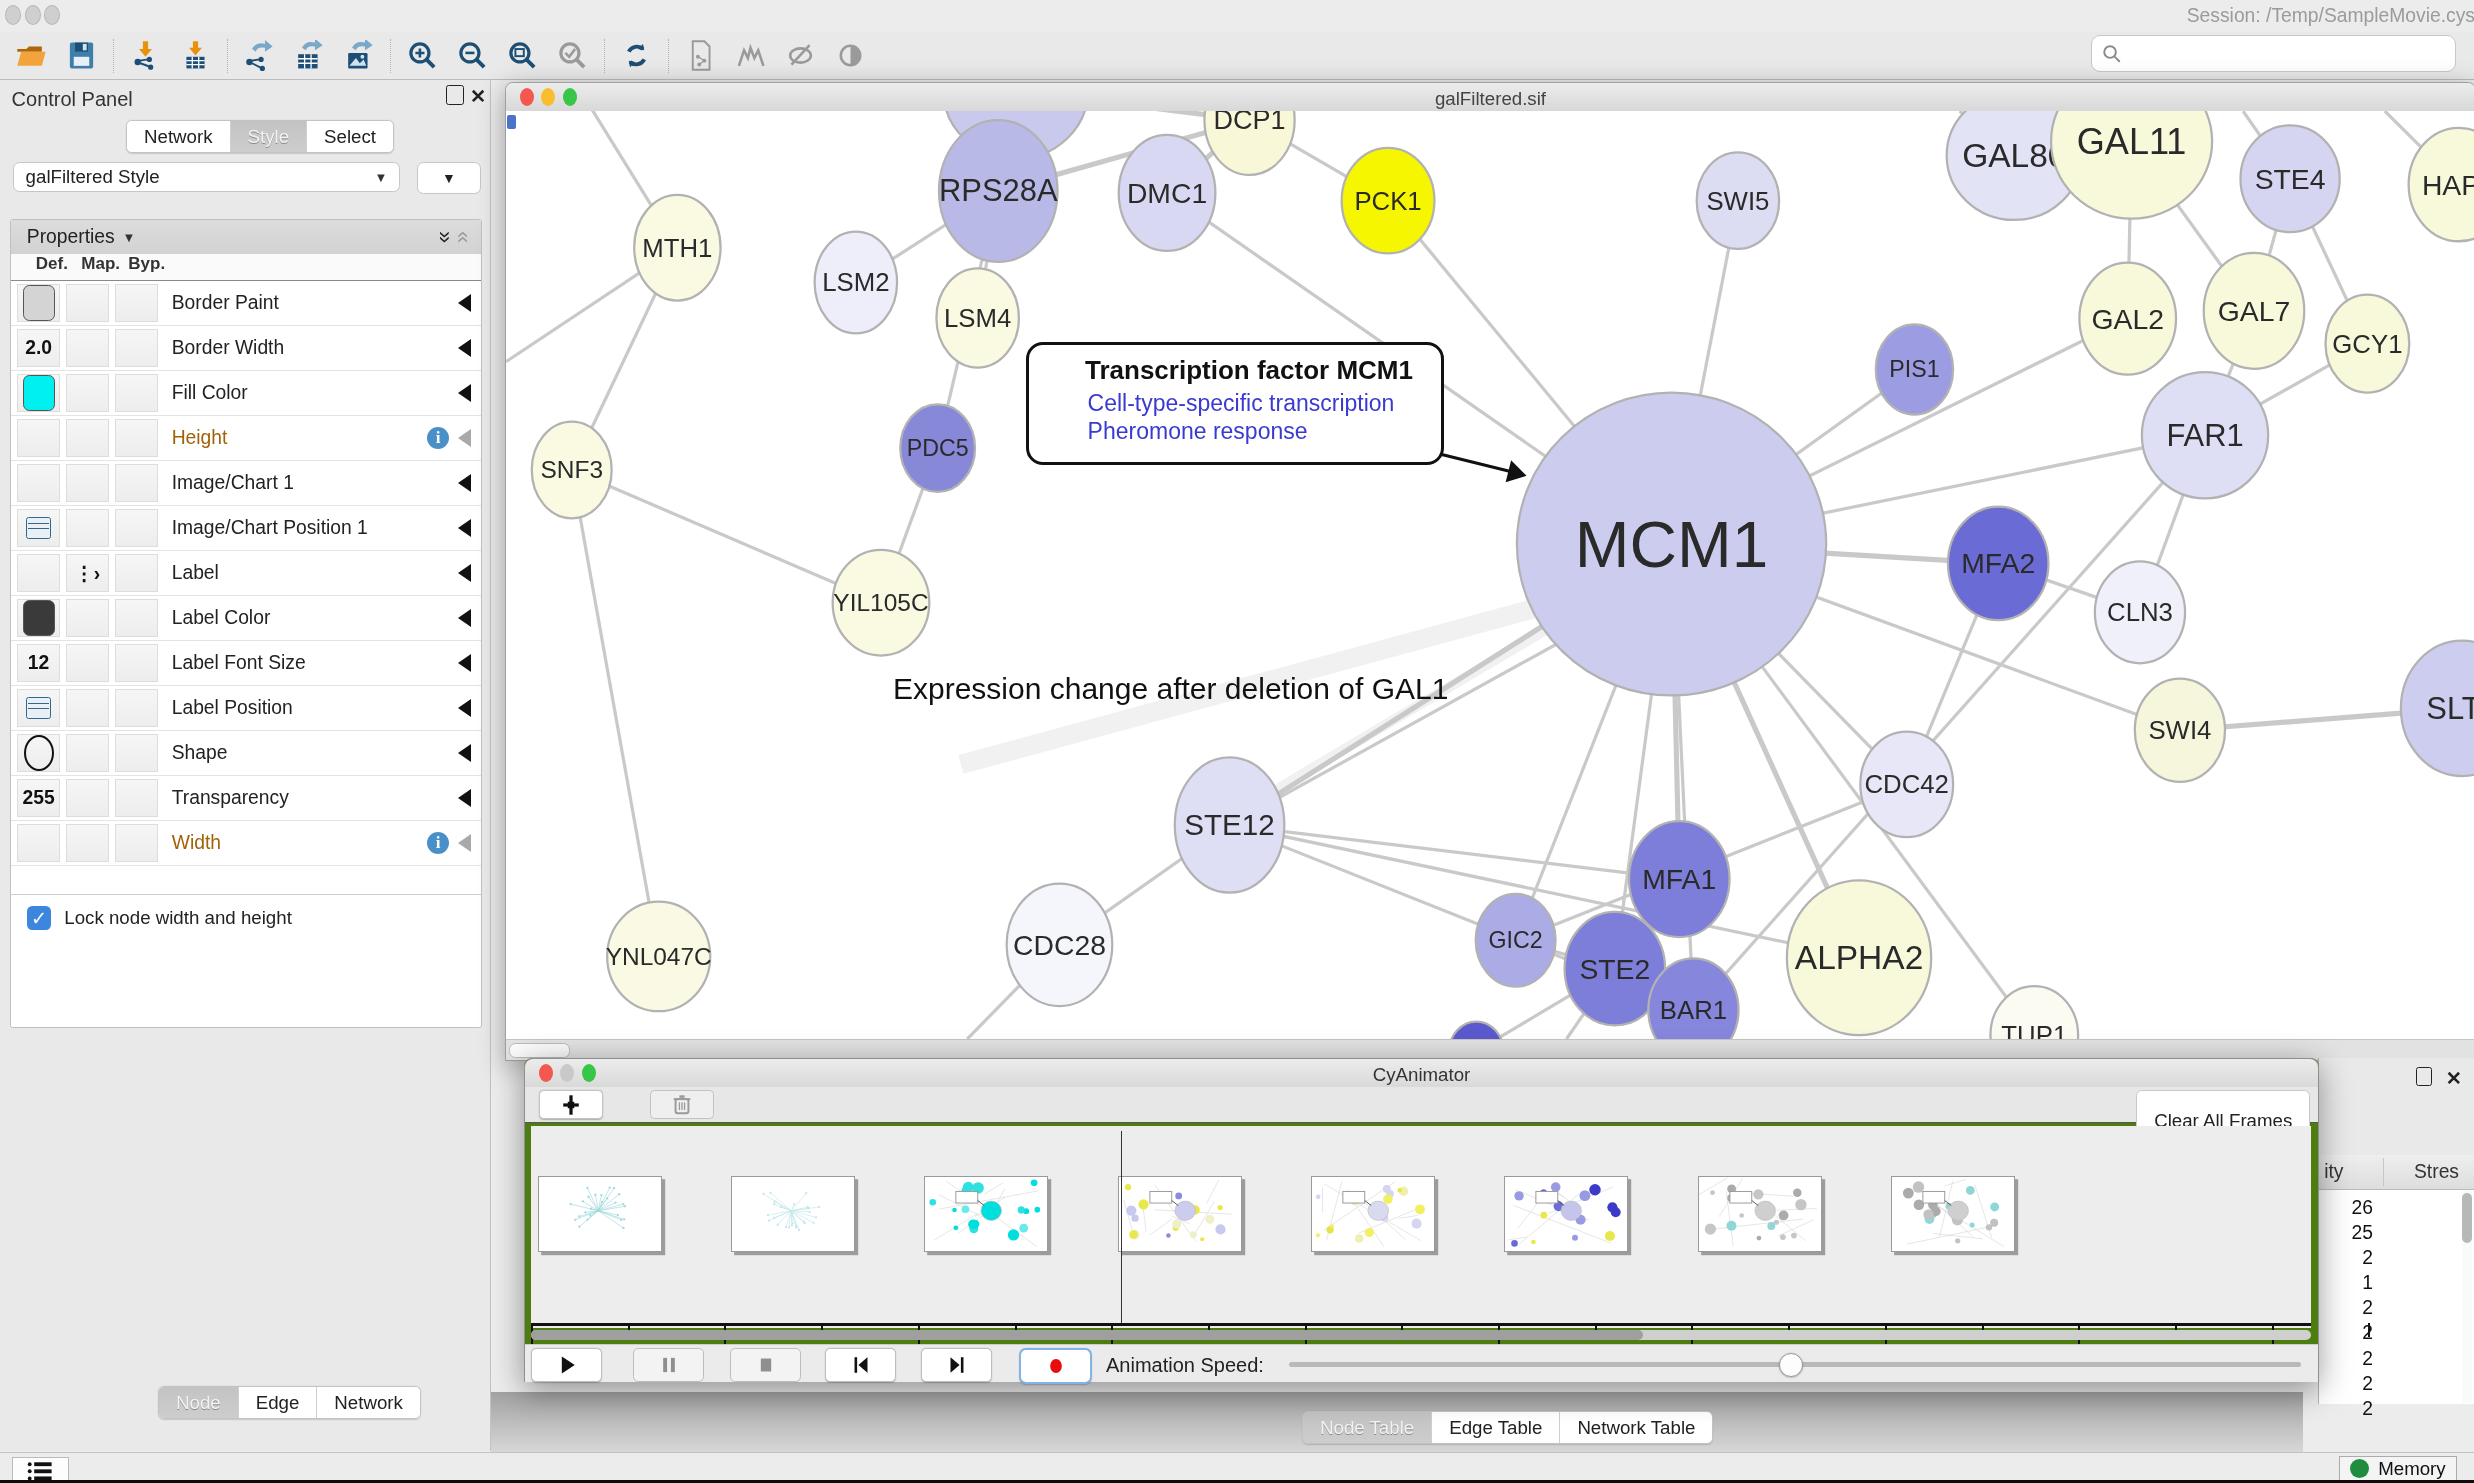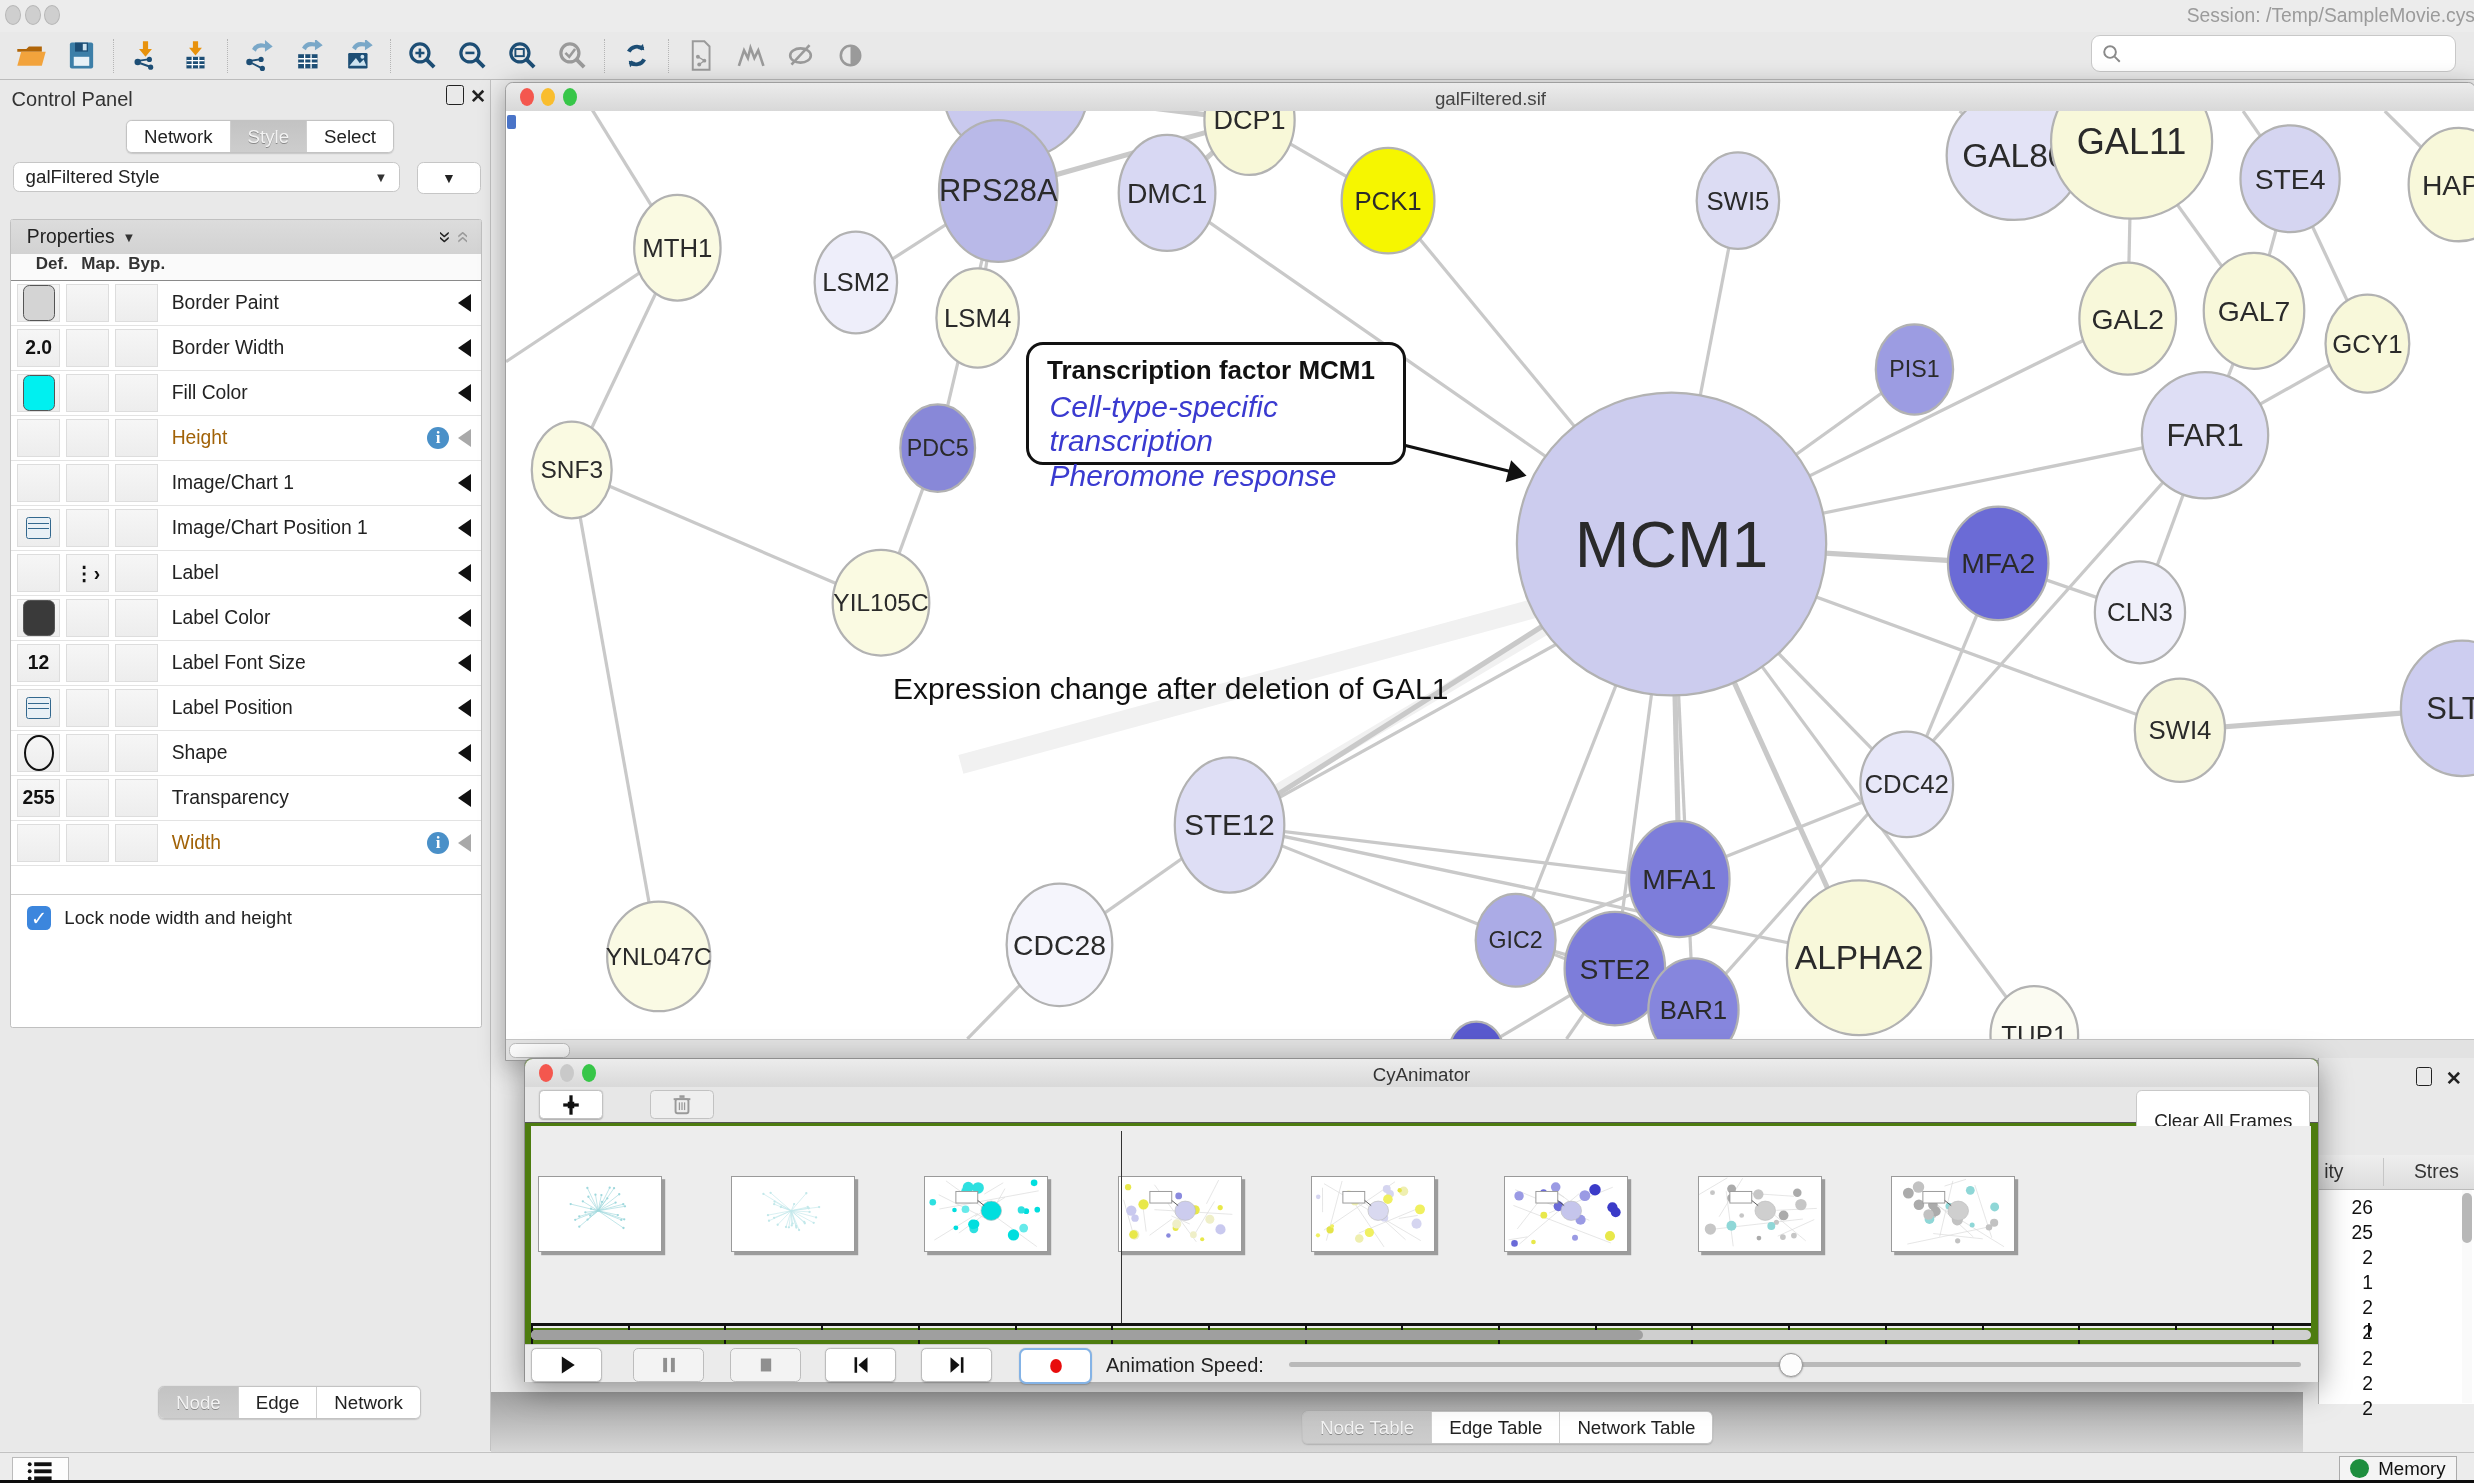--- a/index.html
+++ b/index.html
@@ -47,23 +47,23 @@
   #locklabel{font-size:18.7px;color:#222;}
   #cp-tabs{left:158px;top:1306px;}
   
   #netwin{left:505px;top:82px;width:1969px;height:977px;background:#e8e8e8;border:0.6px solid #9f9f9f;border-radius:7.7px 7.7px 0 0;box-shadow:0 6.4px 26px rgba(0,0,0,.35);}
   #net-titlebar{left:0;top:0;width:100%;height:28px;background:linear-gradient(#ececec,#d8d8d8);border-bottom:0.6px solid #b5b5b5;border-radius:7.7px 7.7px 0 0;}
   #net-title{width:100%;text-align:center;top:4.5px;font-size:18.7px;color:#444;}
   #netcanvas{left:0;top:28px;width:1969px;height:928px;background:#fff;overflow:hidden;}
   #netsvg{position:absolute;left:0;top:0;}
   #net-bottomstrip{left:0;top:956px;width:100%;height:20px;background:#e2e2e2;border-top:0.6px solid #c5c5c5;}
   #net-hthumb{left:2.6px;top:960px;width:59px;height:13px;background:#fbfbfb;border:0.6px solid #bbb;border-radius:6.4px;}
-  #annot{left:1026px;top:342px;width:374px;height:117px;background:#fff;border:3.9px solid #111;border-radius:17px;z-index:5;}
+  #annot{left:1026px;top:342px;width:374px;height:117px;background:#fff;border:3.9px solid #111;border-radius:17px;z-index:5;padding-left:38px;}
   #annot .t{font-size:26px;font-weight:bold;color:#111;margin:10.3px 0 3.9px 18px;}
-  #annot .l{font-size:30px;color:#3a3ad0;margin:1.3px 0 0 20.6px;font-style:italic;}
+  #annot .l{font-size:23px;color:#3a3ad0;margin:1.3px 0 0 20.6px;}
   #caption{left:893px;top:672px;font-size:30px;color:#111;z-index:4;}
   
   #cyani{left:524px;top:1058px;width:1793px;height:322px;background:#4d7c0f;border:0.6px solid #8f8f8f;border-radius:7.7px 7.7px 0 0;box-shadow:0 7.7px 32px rgba(0,0,0,.4);z-index:20;}
   #cyani-titlebar{left:0;top:0;width:100%;height:28px;background:linear-gradient(#ececec,#d9d9d9);border-bottom:0.6px solid #b0b0b0;border-radius:7.7px 7.7px 0 0;}
   #cyani-title{width:100%;text-align:center;top:4.5px;font-size:18.7px;color:#333;}
   #cyani-toolbar{left:0;top:28px;width:100%;height:35px;background:#e7e7e7;border-bottom:1.9px solid #555;}
   .cbtn{position:absolute;top:3.2px;width:62px;height:27px;background:#fff;border:0.6px solid #c2c2c2;border-radius:4.5px;box-shadow:0 0.6px 1.3px rgba(0,0,0,.25);display:flex;align-items:center;justify-content:center;}
   .cbtn.dis{background:#efefef;box-shadow:none;}
   #clear-frames{position:absolute;right:7.7px;top:2.6px;height:28px;padding:16px 17px;background:#fff;border:0.6px solid #c9c9c9;border-radius:5.8px;font-size:18.7px;color:#222;display:flex;align-items:center;}
   #timeline{left:6.4px;top:67px;width:1780px;height:202px;background:#ededed;}

